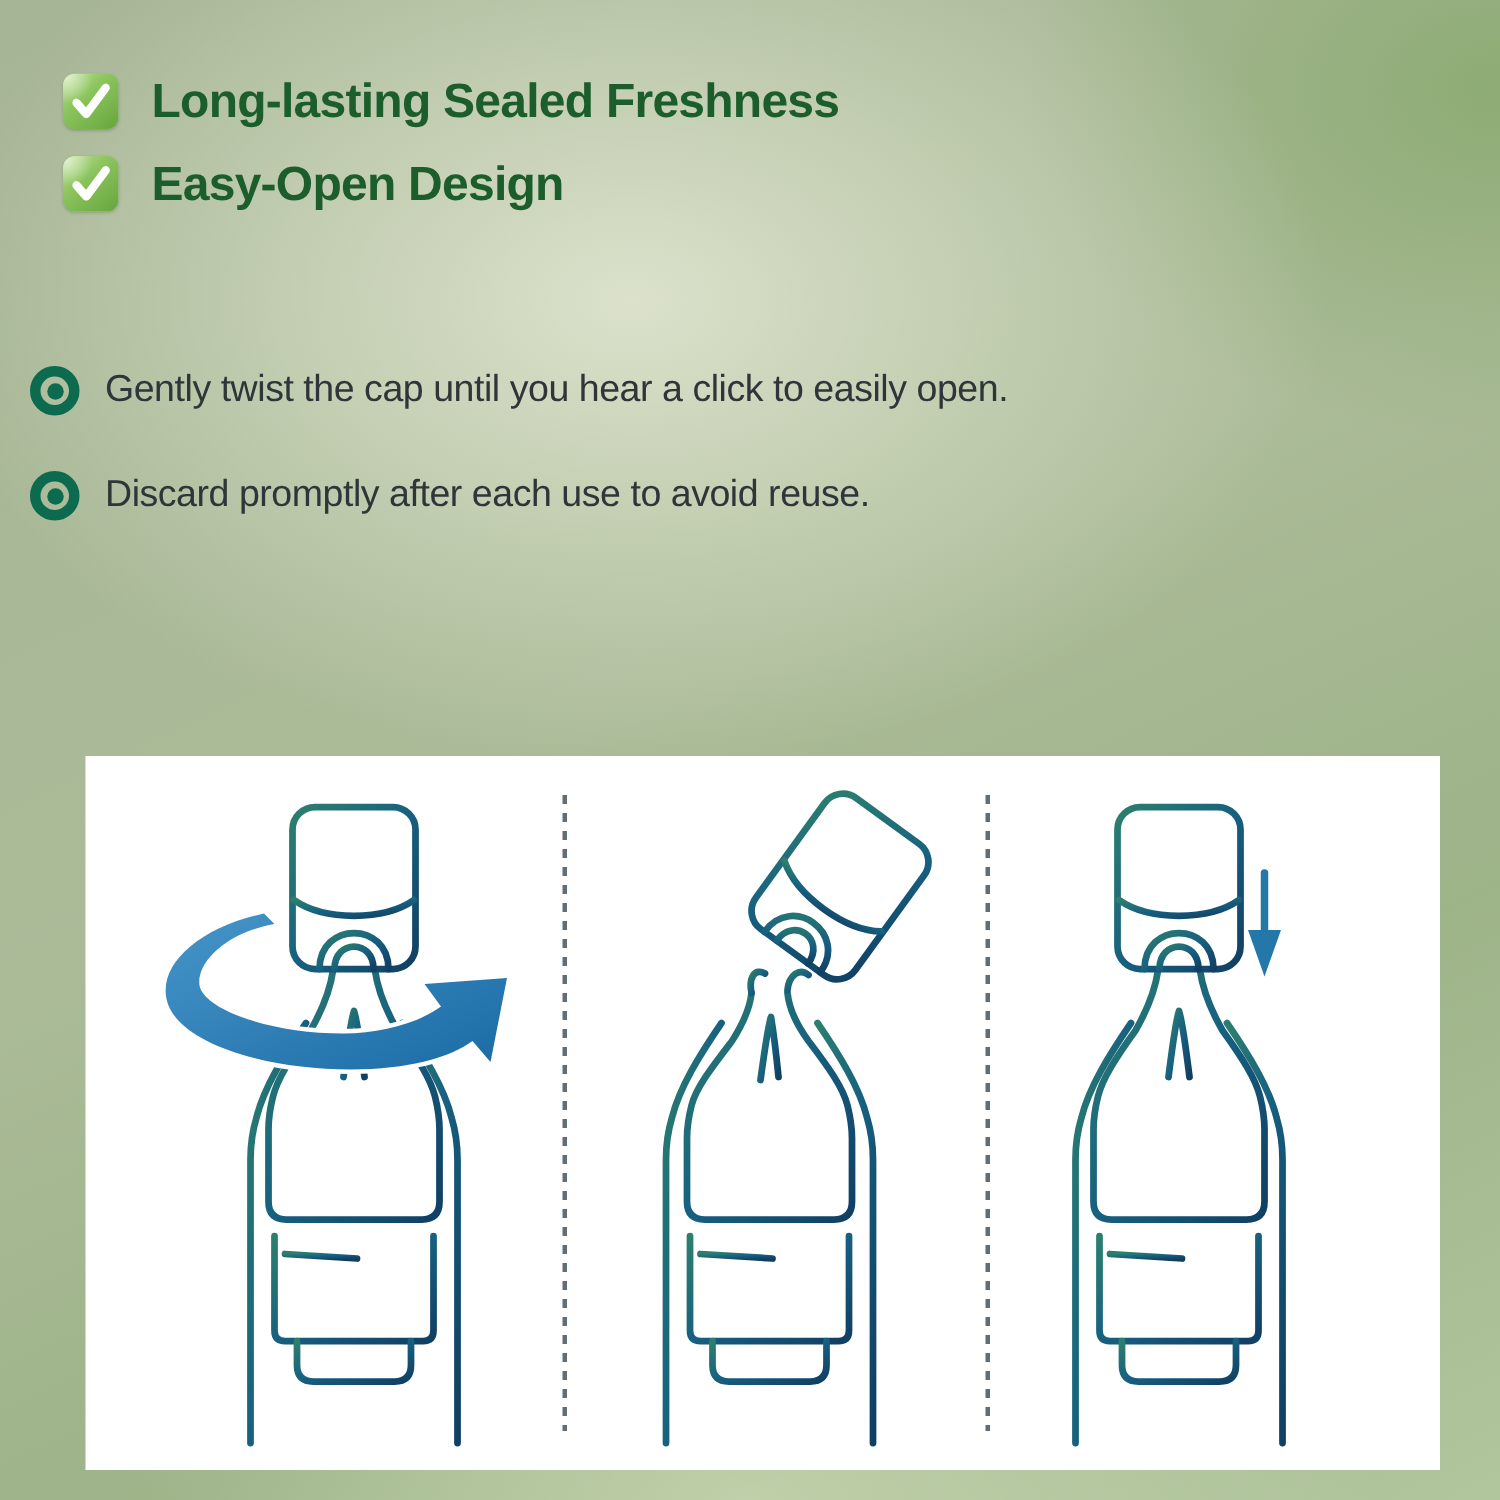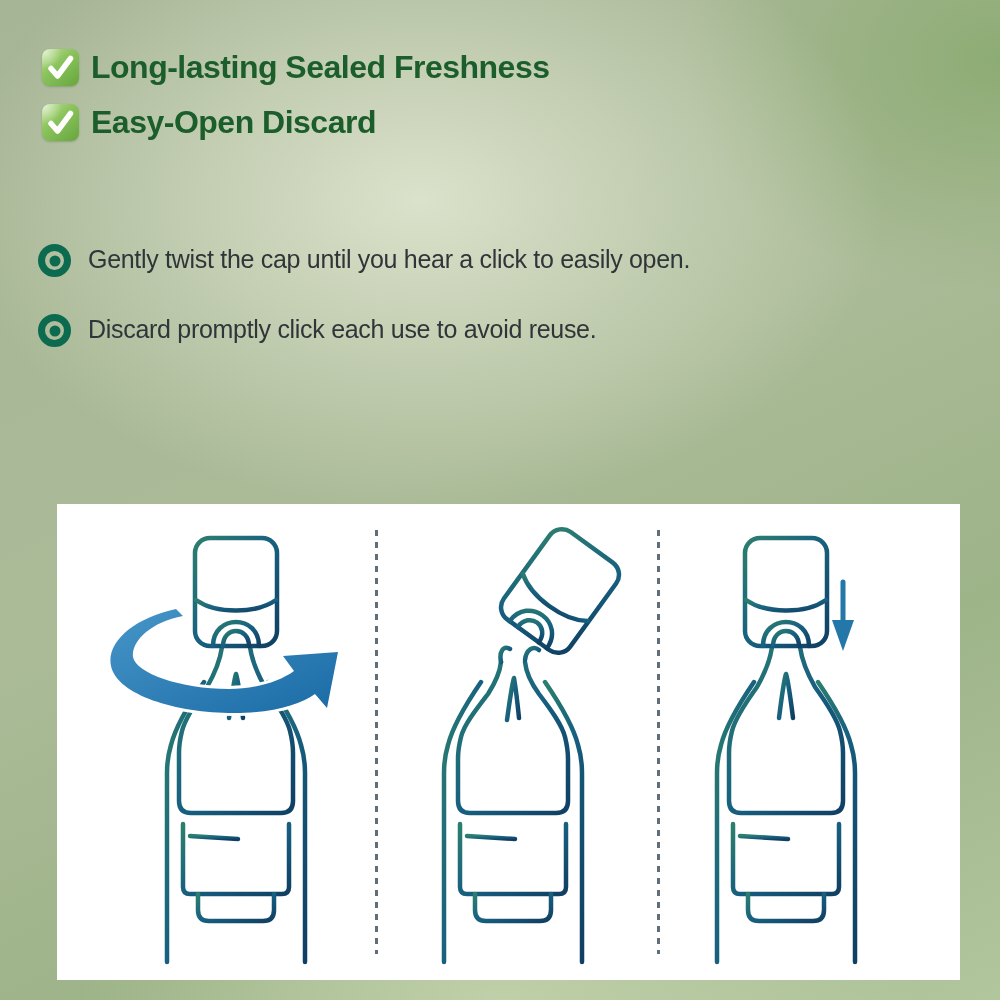--- a/index.html
+++ b/index.html
@@ -10,35 +10,35 @@
     background:
       radial-gradient(75% 50% at 42% 20%, rgba(222,228,206,.95) 0%, rgba(222,228,206,0) 62%),
       radial-gradient(55% 40% at 100% 6%, rgba(138,170,112,.9) 0%, rgba(138,170,112,0) 58%),
       radial-gradient(70% 35% at 50% 100%, rgba(198,213,175,.8) 0%, rgba(198,213,175,0) 60%),
       linear-gradient(155deg,#a6b595 0%,#abbb98 45%,#9db388 72%,#b2c69e 100%);
   }
   .canvas{position:absolute;inset:0;}
 
   
   .features{position:absolute;top:48px;left:42px;display:flex;flex-direction:column;gap:17px;}
-  .feature-row{display:flex;align-items:center;gap:12px;height:38px;}
+  .feature-row{display:flex;align-items:center;gap:22px;height:38px;}
   .check{
     width:37px;height:37px;border-radius:8px;flex:0 0 auto;position:relative;
     background:
       radial-gradient(120% 120% at 8% 8%, rgba(255,255,255,.55) 0%, rgba(255,255,255,0) 38%),
       linear-gradient(140deg,#bfe096 0%,#8cc45d 40%,#74b148 78%,#66a53d 100%);
     box-shadow:0 1px 2px rgba(40,70,30,.25);
   }
   .check svg{position:absolute;inset:0;}
   .feature-label{
     font-size:32px;font-weight:700;color:#1b5e2b;letter-spacing:-.5px;white-space:nowrap;
   }
 
   
-  .instructions{position:absolute;top:243px;left:38px;width:760px;}
+  .instructions{position:absolute;top:243px;left:20px;width:760px;}
   .instr-row{display:flex;align-items:flex-start;gap:17px;margin-bottom:36px;}
   .target{
     box-sizing:border-box;flex:0 0 auto;margin-top:1px;
     width:33px;height:33px;border:7px solid #0c6b4f;border-radius:50%;position:relative;
   }
   .target::after{
     content:"";position:absolute;width:11px;height:11px;border-radius:50%;
     background:#0c6b4f;left:50%;top:50%;transform:translate(-50%,-50%);
   }
   .instr-text{
@@ -77,32 +77,32 @@
           </svg>
       </span>
       <span class="feature-label">Long-lasting Sealed Freshness</span>
     </div>
     <div class="feature-row">
       <span class="check">
         <svg viewBox="0 0 37 37">
             <path d="M9,19.5 L15.5,27 L28.5,9.5" fill="none" stroke="#ffffff" stroke-width="5.5" stroke-linecap="round" stroke-linejoin="round"></path>
           </svg>
       </span>
-      <span class="feature-label">Easy-Open Discard</span>
+      <span class="feature-label">Easy-Open Design</span>
     </div>
   </section>
 
   <section class="instructions">
     <div class="instr-row">
       <span class="target"></span>
       <p class="instr-text">Gently twist the cap until you hear a click to easily open.</p>
     </div>
     <div class="instr-row">
       <span class="target"></span>
-      <p class="instr-text">Discard promptly click each use to avoid reuse.</p>
+      <p class="instr-text">Discard promptly after each use to avoid reuse.</p>
     </div>
   </section>
 
   <svg class="defs" aria-hidden="true">
     <defs>
       <linearGradient id="strokeGrad" x1="0" y1="0" x2="1" y2="1">
         <stop offset="0" stop-color="#2c7f6e"></stop>
         <stop offset="0.5" stop-color="#176080"></stop>
         <stop offset="1" stop-color="#103f63"></stop>
       </linearGradient>

